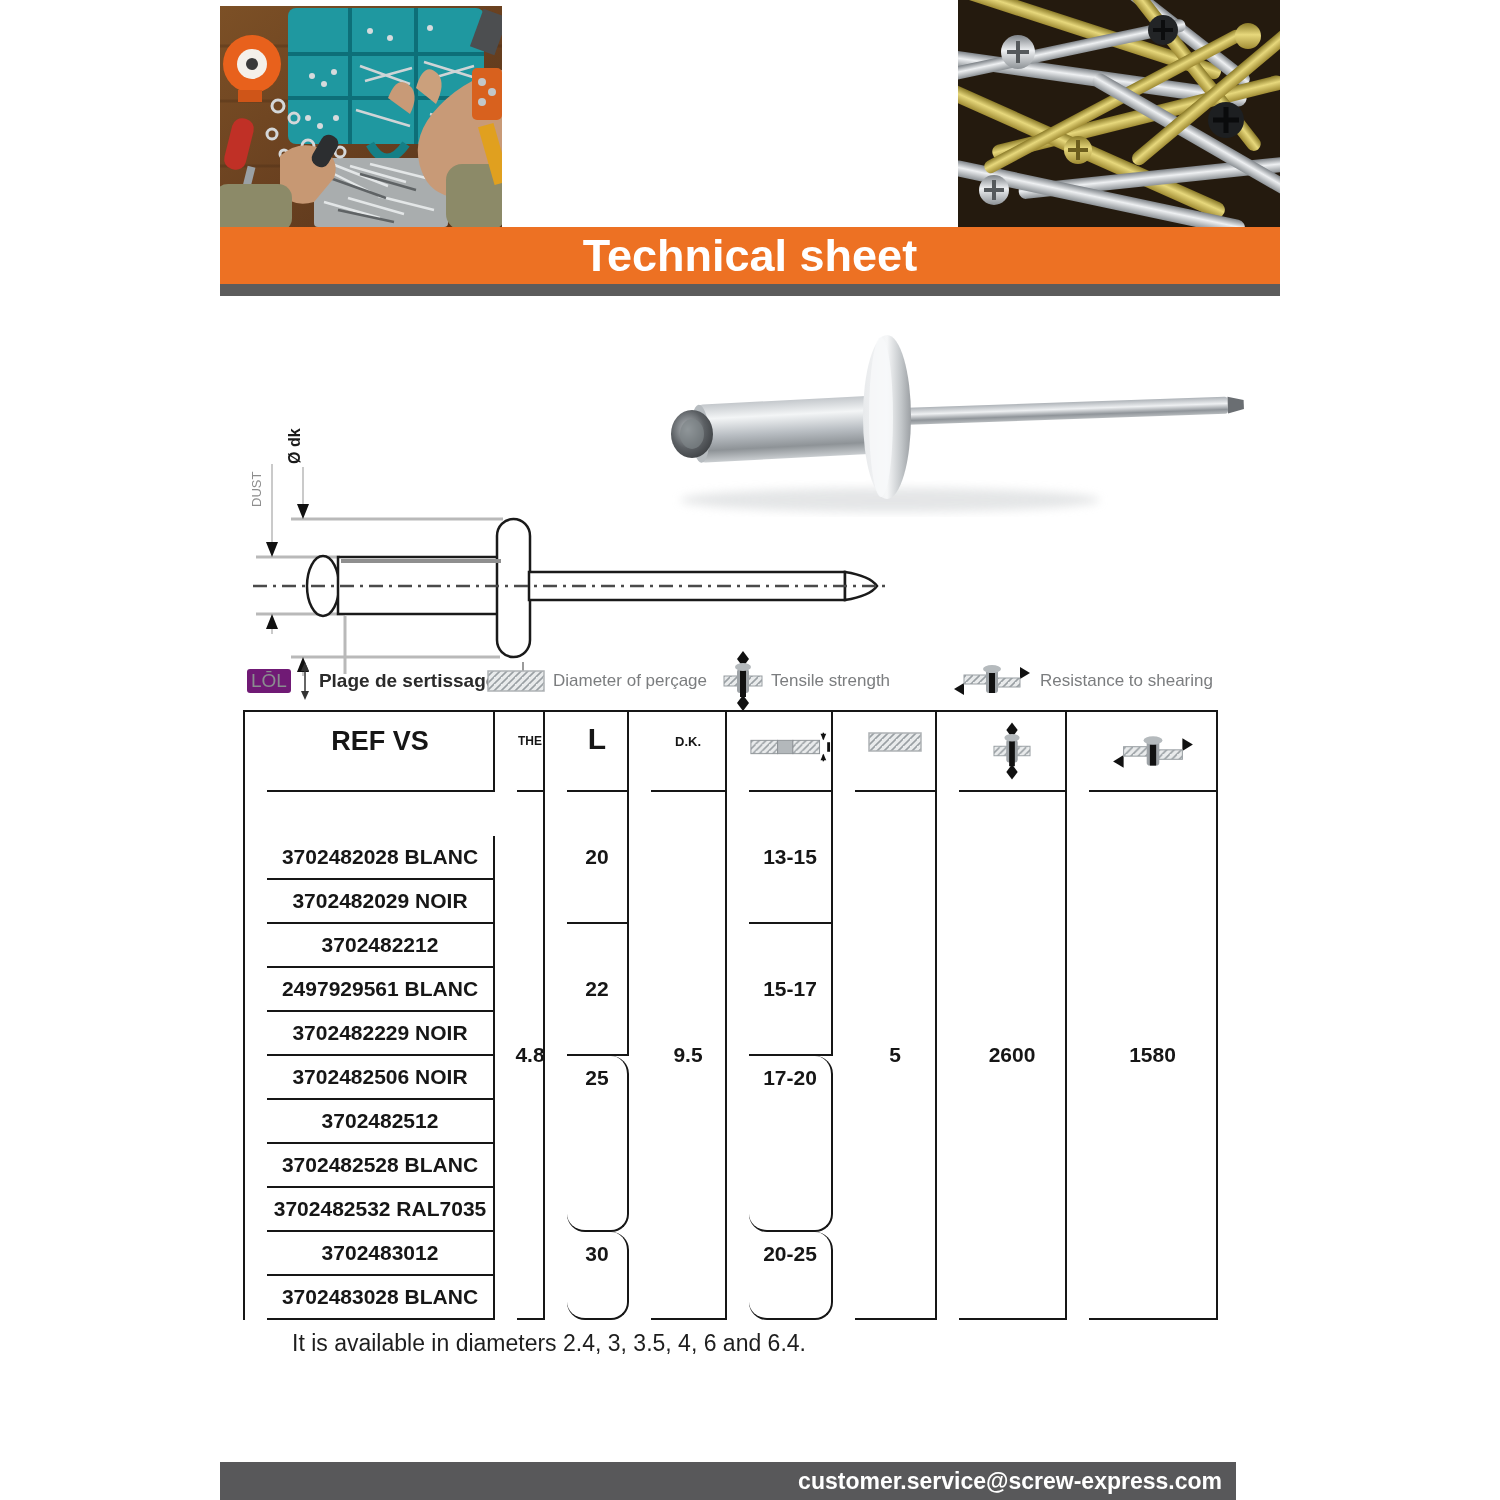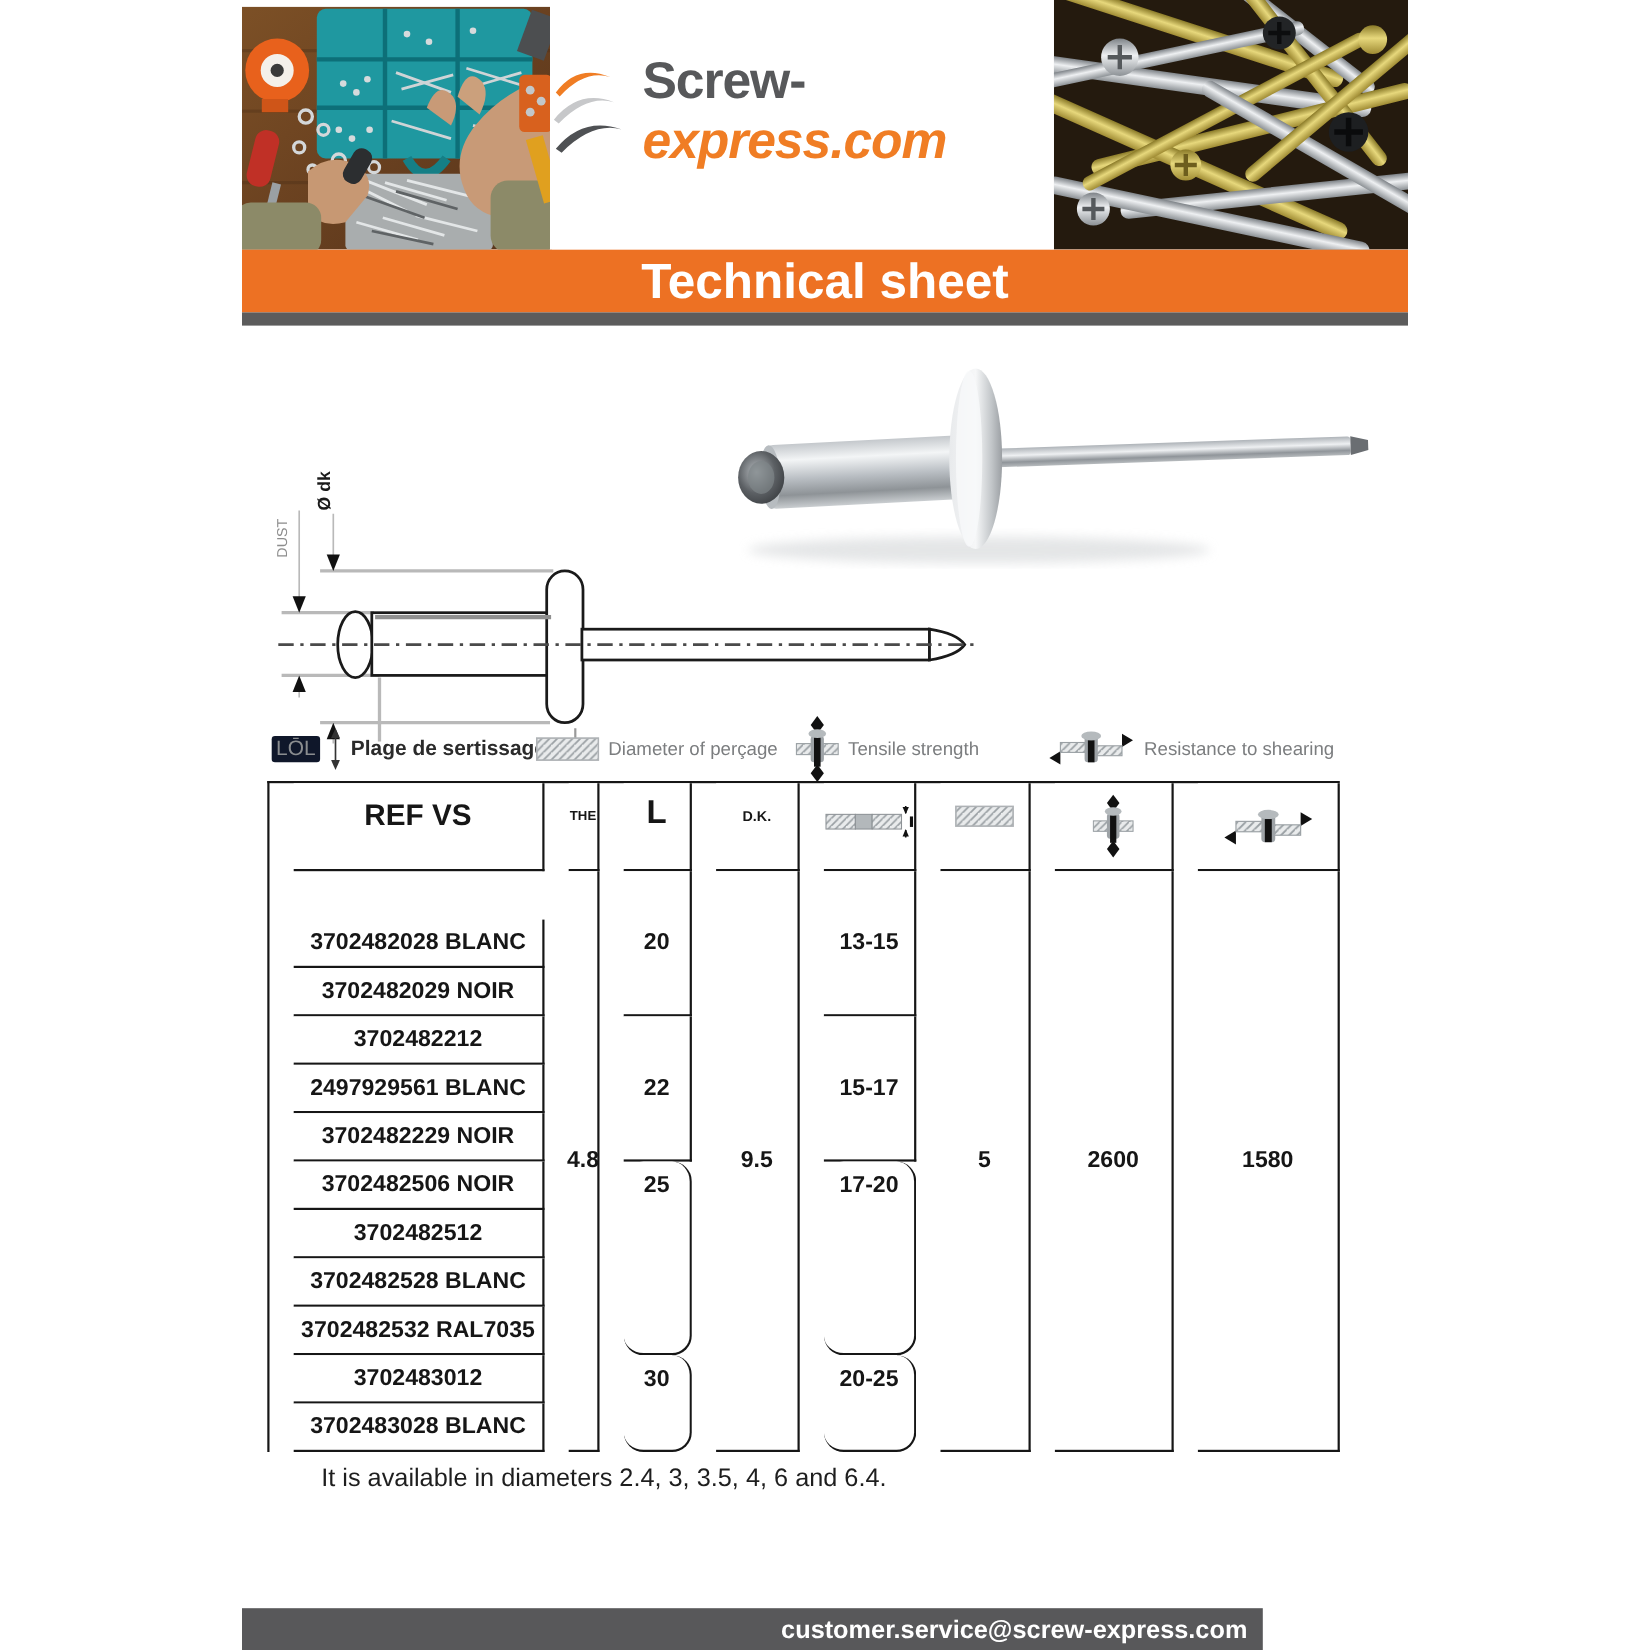--- a/index.html
+++ b/index.html
@@ -22,21 +22,21 @@
   .banner-title { color:#ffffff; font-size:45px; font-weight:bold; letter-spacing:0px; }
   .gray-strip { position:absolute; left:220px; top:284px; width:1060px; height:12px; background:#5c5c5c; }
 
   
   .product-photo { position:absolute; left:640px; top:322px; width:650px; height:195px; }
   .tech-drawing  { position:absolute; left:245px; top:412px; width:645px; height:266px; }
 
   
   .legend { position:absolute; left:245px; top:658px; width:1010px; height:46px; }
   .legend-item { position:absolute; top:0; height:46px; display:flex; align-items:center; gap:8px; }
-  .legend-prefix { color:#8a8d8f; font-size:19px; background:#0f172a; padding:1px 4px; border-radius:3px; }
+  .legend-prefix { color:#8a8d8f; font-size:19px; background:#701a75; padding:1px 4px; border-radius:3px; }
   .legend-label-bold { color:#2b2b2b; font-weight:bold; font-size:19px; }
   .legend-label { color:#7b7d7f; font-size:17px; }
 
   
   .spec-table { position:absolute; left:243px; top:710px;
     display:grid;
     grid-template-columns:250px 50px 84px 98px 106px 104px 130px 151px;
     grid-template-rows:80px repeat(12, 44px);
     border-top:2px solid #161616; border-left:2px solid #161616;
     color:#161616; background:#fff; }
@@ -46,21 +46,21 @@
   .cell-top span { line-height:44px; }
   .h-ref { font-size:27px; font-weight:bold; }
   .h-the { font-size:12px; font-weight:bold; }
   .h-l   { font-size:30px; font-weight:bold; }
   .h-dk  { font-size:13px; font-weight:bold; }
   .ref-cell { font-size:21px; font-weight:bold; }
   .val { font-size:21px; font-weight:bold; }
 
   .note { position:absolute; left:292px; top:1330px; font-size:23px; color:#1e1e1e; }
 
-  .footer { position:absolute; left:220px; top:1462px; width:928px; height:38px;
+  .footer { position:absolute; left:220px; top:1462px; width:1016px; height:38px;
             background:#58585a; display:flex; align-items:center; justify-content:flex-end;
             padding-right:14px; }
   .footer-email { color:#ffffff; font-size:23px; font-weight:bold; }
 </style>
 </head>
 <body>
 
 <div class="page">
 
   <svg width="0" height="0" style="position:absolute" aria-hidden="true">
@@ -182,30 +182,20 @@
       <g fill="#c2c7ca">
           <circle cx="262" cy="76" r="4"></circle>
           <circle cx="272" cy="86" r="4"></circle>
           <circle cx="262" cy="96" r="4"></circle>
         </g>
       <rect x="266" y="118" width="16" height="60" fill="#e0a01f" transform="rotate(-16 274 148)"></rect>
       <rect x="256" y="6" width="26" height="40" fill="#4c4e50" transform="rotate(20 269 26)"></rect>
     </svg>
   </div>
 
-  <div class="logo-block">
-    <div class="logo-inner">
-      <svg width="84" height="92" viewBox="0 0 84 92">
-        <path d="M6,28 Q28,-2 62,12 Q36,4 10,32 Z" fill="#f07d24"></path>
-        <path d="M4,56 Q30,24 66,38 Q38,30 9,60 Z" fill="#c7c8ca"></path>
-        <path d="M6,86 Q34,52 74,66 Q44,58 12,90 Z" fill="#4f5154"></path>
-      </svg>
-      <div class="logo-text"><span class="logo-dark">Screw-</span><span class="logo-orange">express.com</span></div>
-    </div>
-  </div>
 
   <div class="photo photo-right">
     <svg width="322" height="227" viewBox="0 0 322 227">
       <rect width="322" height="227" fill="#241a0e"></rect>
       <g>
         <rect x="-30" y="20" width="300" height="15" rx="7" fill="url(#brassG)" transform="rotate(18 120 27)"></rect>
         <rect x="40" y="-10" width="280" height="14" rx="7" fill="url(#silverG)" transform="rotate(38 180 -3)"></rect>
         <rect x="-20" y="70" width="310" height="16" rx="8" fill="url(#silverG)" transform="rotate(8 135 78)"></rect>
         <rect x="30" y="110" width="300" height="15" rx="7" fill="url(#brassG)" transform="rotate(-14 180 117)"></rect>
         <rect x="-40" y="140" width="320" height="16" rx="8" fill="url(#brassG)" transform="rotate(24 120 148)"></rect>

